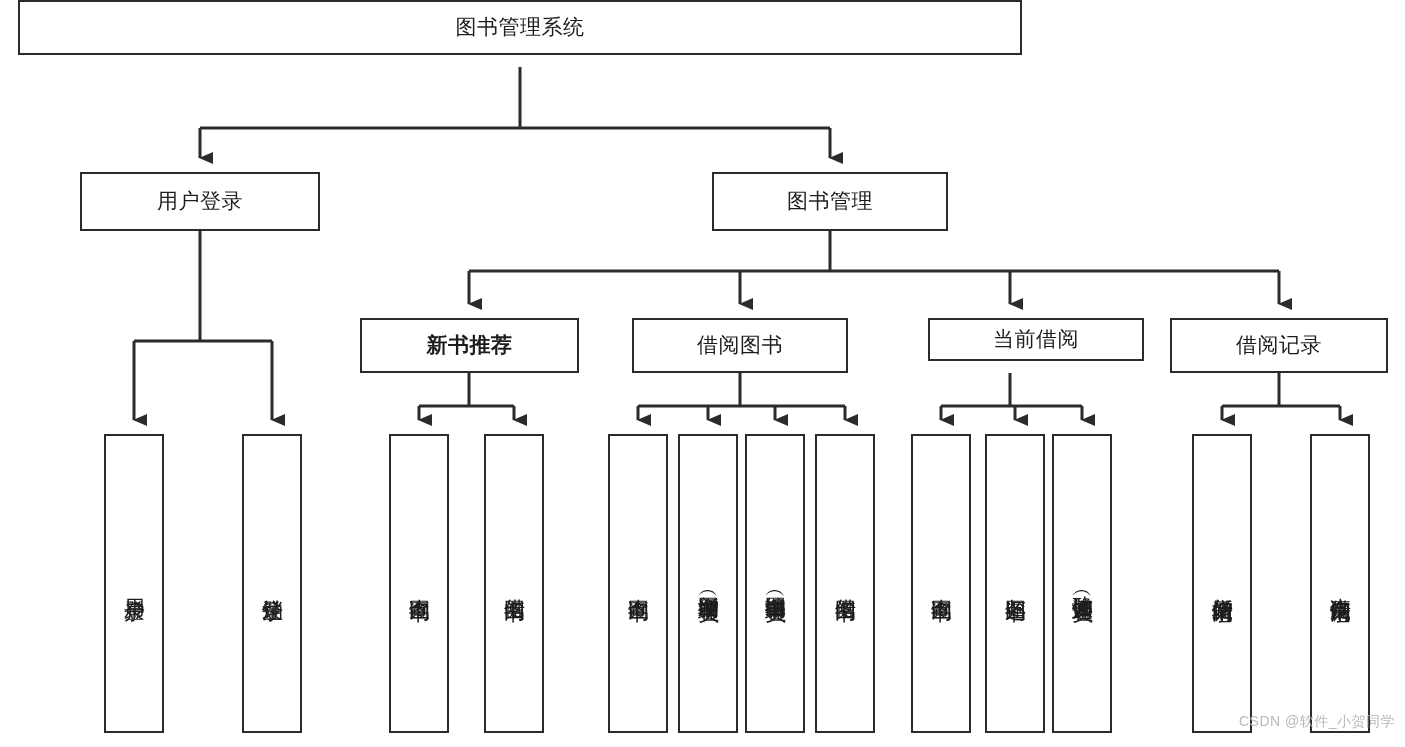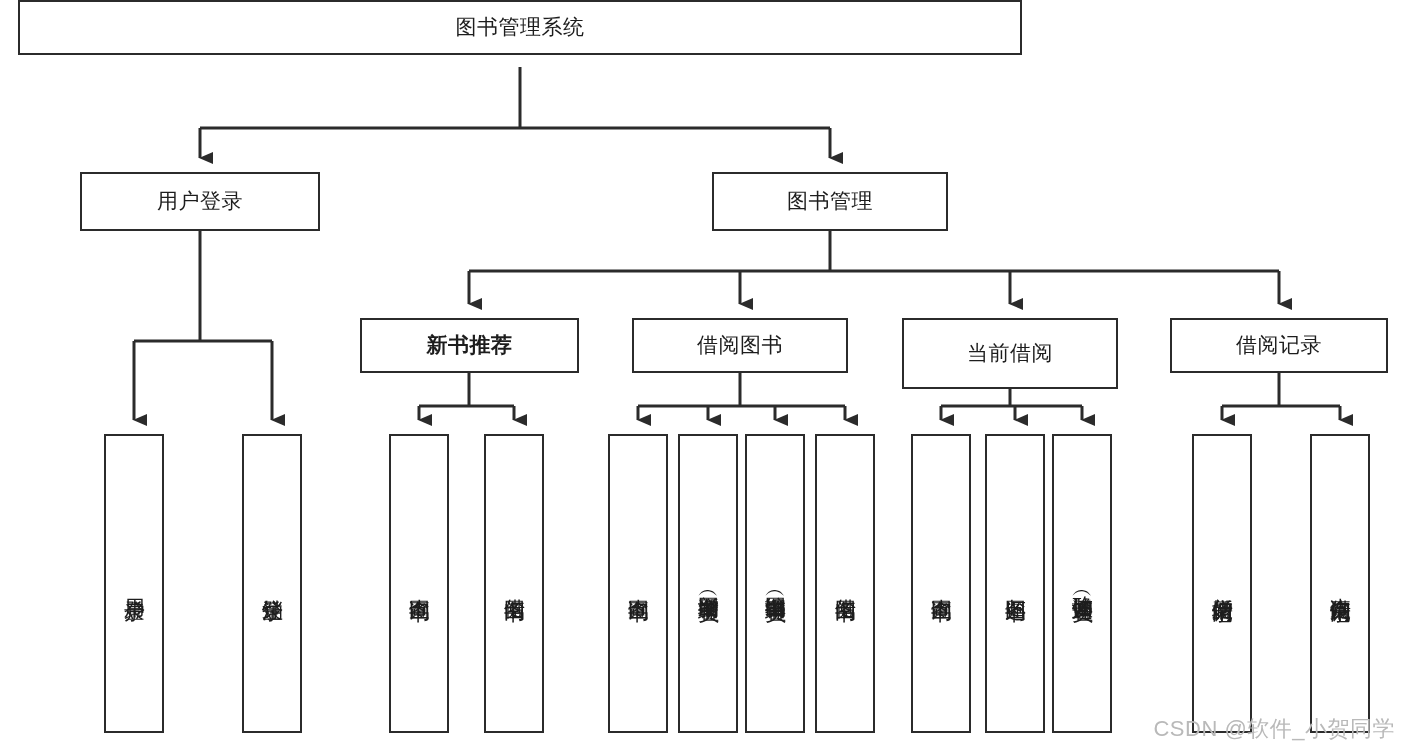--- a/index.html
+++ b/index.html
@@ -53,22 +53,22 @@
     font-size: 21px;
     line-height: 1.28;
     letter-spacing: 1px;
     white-space: normal;
     max-height: 100%;
     text-align: center;
   }
   .watermark {
     position: absolute;
     right: 10px;
-    bottom: 3px;
-    font-size: 22px;
+    bottom: 16px;
+    font-size: 14px;
     color: #b9b9b9;
     letter-spacing: 0.5px;
     z-index: 5;
     white-space: nowrap;
   }
 </style>
 </head>
 <body>
 
 <div id="canvas">
@@ -134,21 +134,21 @@
   <div class="node" style="left:712px; top:172px; width:236px; height:59px;">
     <span class="label">图书管理</span>
   </div>
 
   <div class="node" style="left:360px; top:318px; width:219px; height:55px;font-weight:bold;">
     <span class="label">新书推荐</span>
   </div>
   <div class="node" style="left:632px; top:318px; width:216px; height:55px;">
     <span class="label">借阅图书</span>
   </div>
-  <div class="node" style="left:902px; top:318px; width:216px; height:71px;">
+  <div class="node" style="left:928px; top:318px; width:216px; height:43px;">
     <span class="label">当前借阅</span>
   </div>
   <div class="node" style="left:1170px; top:318px; width:218px; height:55px;align-items:center;">
     <span class="label">借阅记录</span>
   </div>
 
   <div class="node leaf" style="left:104px; top:434px; width:60px; height:299px;">
     <span class="label">用户登录</span>
   </div>
   <div class="node leaf" style="left:242px; top:434px; width:60px; height:299px;">

